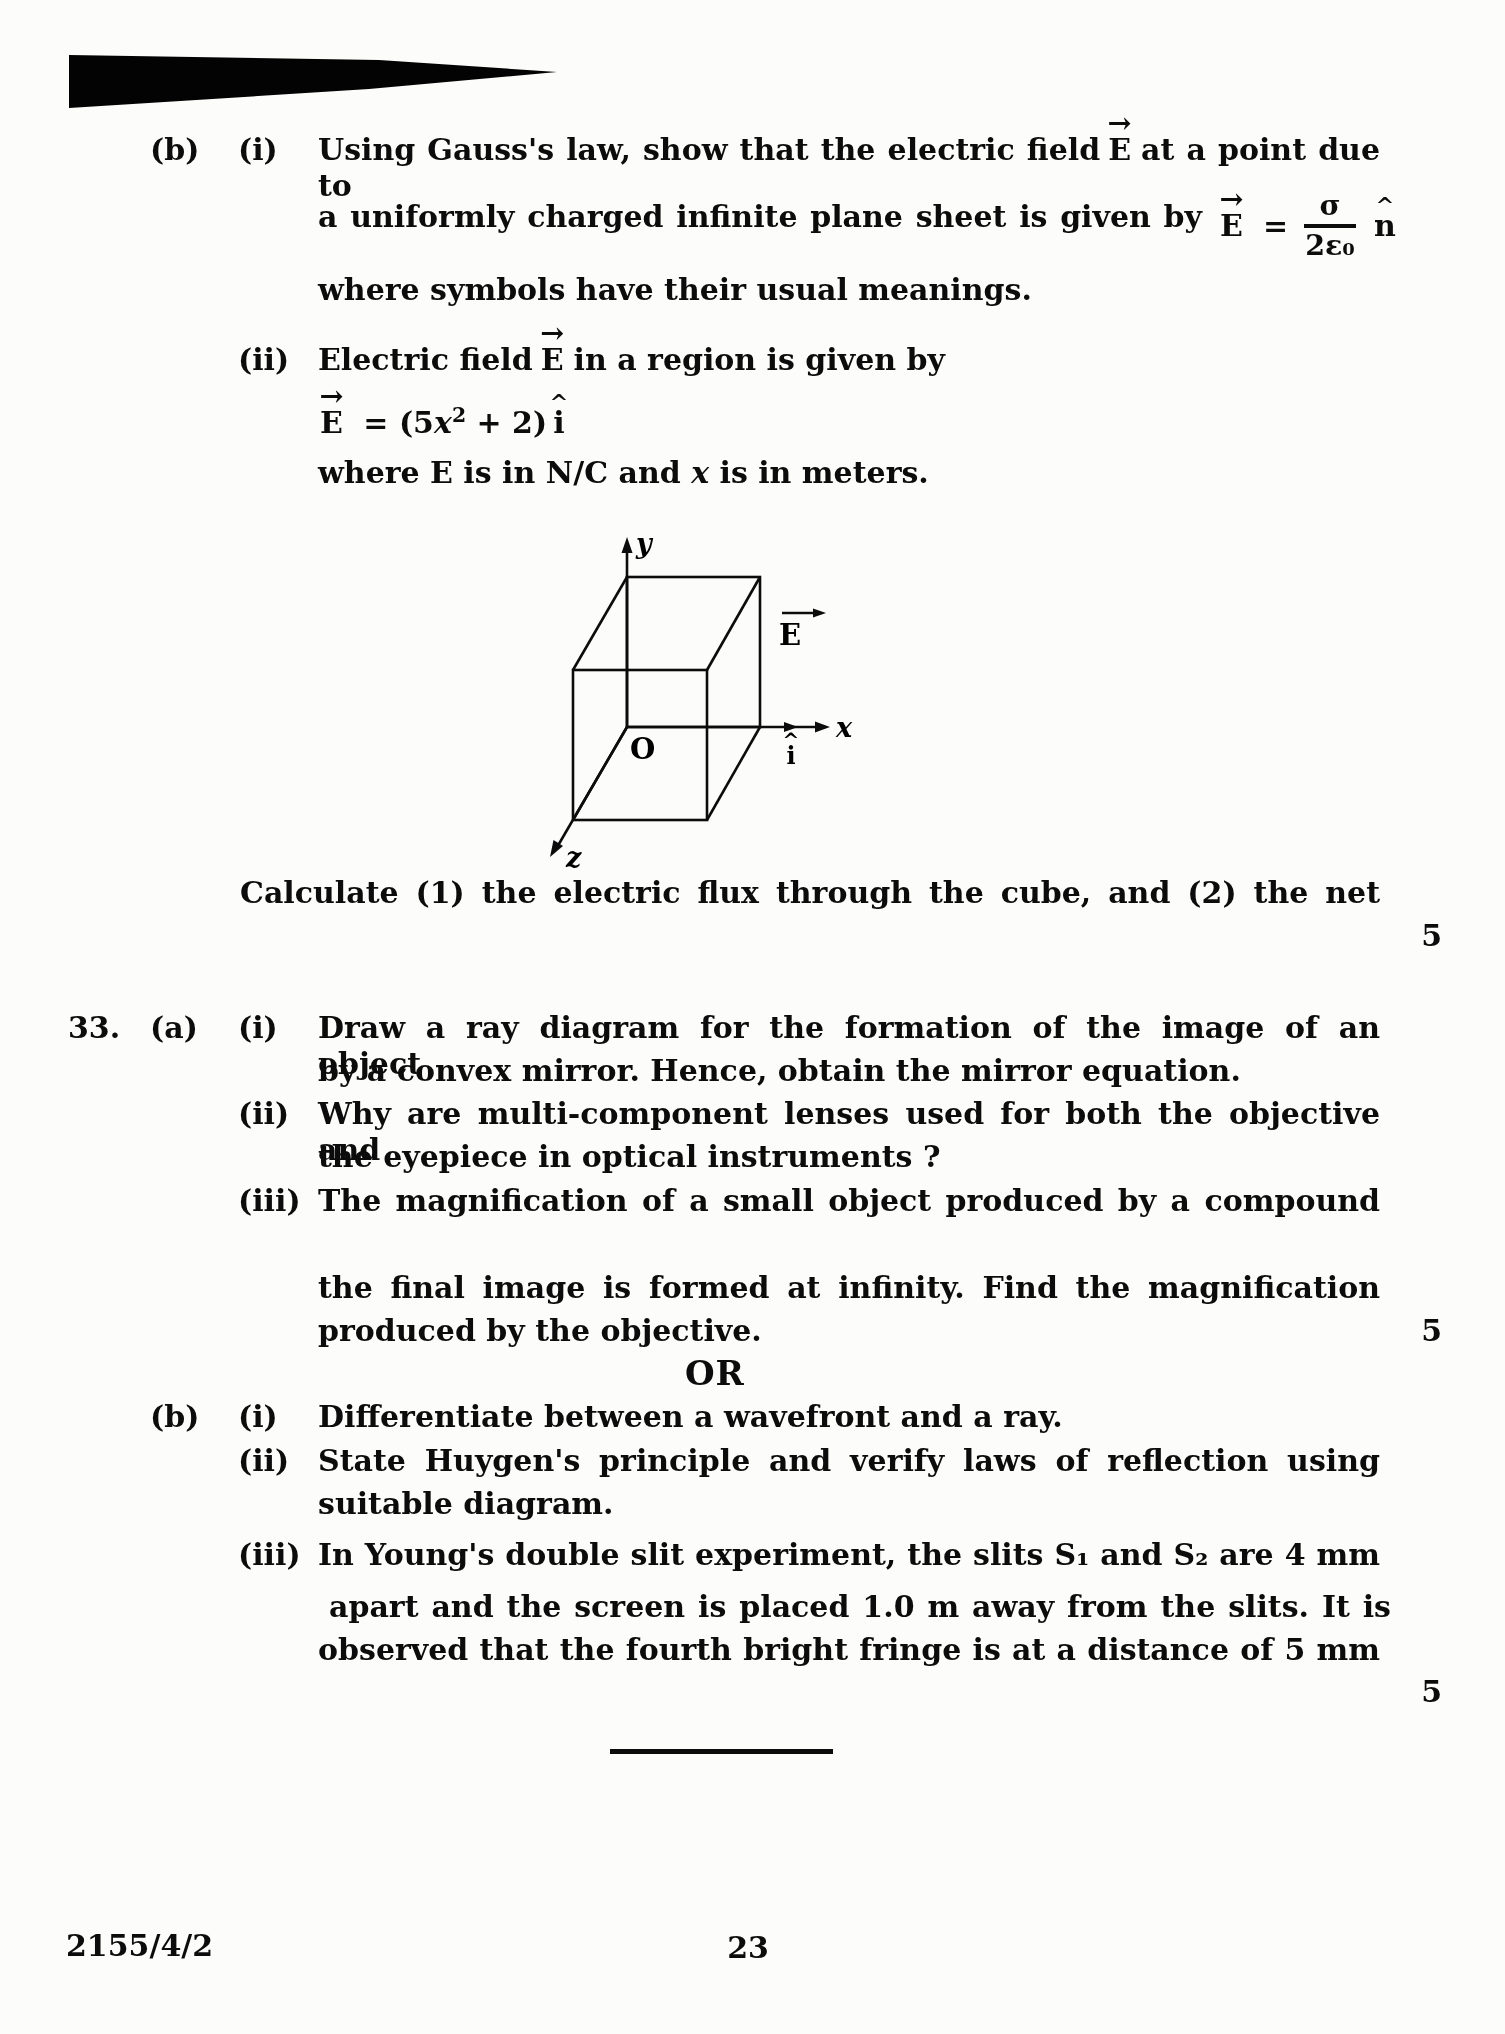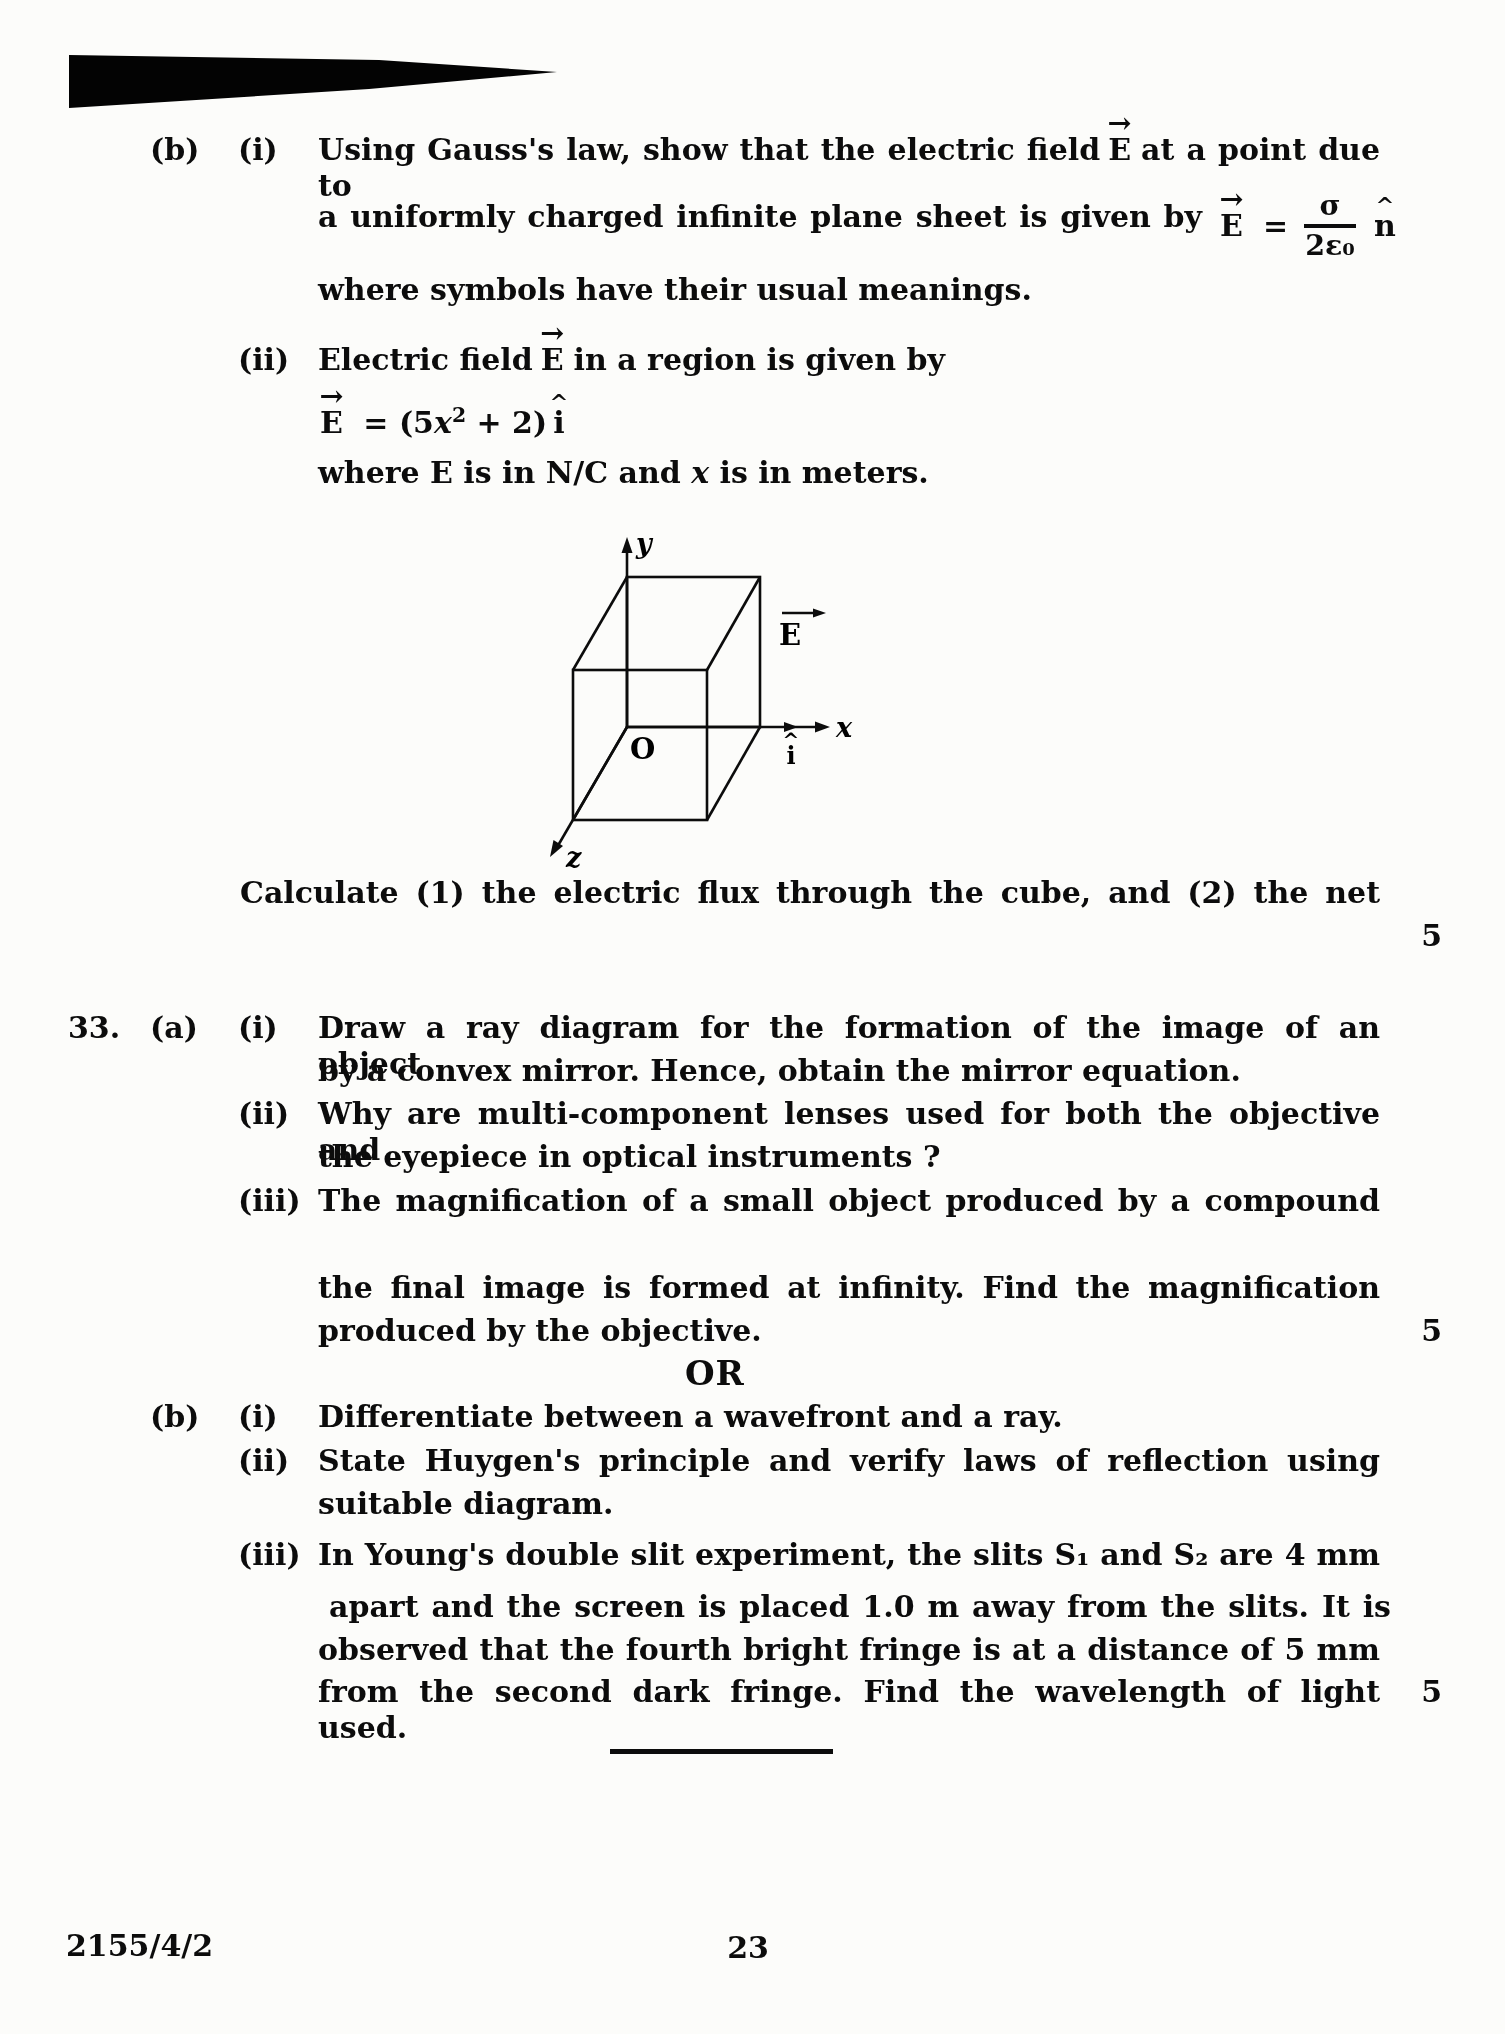--- a/index.html
+++ b/index.html
@@ -141,21 +141,20 @@
   <div class="ln" style="left:318px;top:1399px;">Differentiate between a wavefront and a ray.</div>
 
   <div class="qlabel" style="left:238px;top:1443px;">(ii)</div>
   <div class="ln just" style="left:318px;top:1443px;width:1062px;">State Huygen's principle and verify laws of reflection using</div>
   <div class="ln" style="left:318px;top:1486px;">suitable diagram.</div>
 
   <div class="qlabel" style="left:238px;top:1537px;">(iii)</div>
   <div class="ln just" style="left:318px;top:1537px;width:1062px;">In Young's double slit experiment, the slits S₁ and S₂ are 4 mm</div>
   <div class="ln just" style="left:329px;top:1589px;width:1062px;">apart and the screen is placed 1.0 m away from the slits. It is</div>
   <div class="ln just" style="left:318px;top:1632px;width:1062px;">observed that the fourth bright fringe is at a distance of 5 mm</div>
-  <div class="ln just" style="left:318px;top:1674px;width:1062px;">from the second dark fringe. Find the wavelength of light used.</div>
   <div class="marks" style="left:1408px;top:1674px;">5</div>
 
   <div class="divider" style="left:610px;top:1749px;width:223px;height:5px;"></div>
 
   <div class="ln" style="left:66px;top:1928px;">2155/4/2</div>
   <div class="ln" style="left:726px;top:1930px;width:44px;text-align:center;white-space:nowrap;">23</div>
 
 </div>
 
 </body></html>

